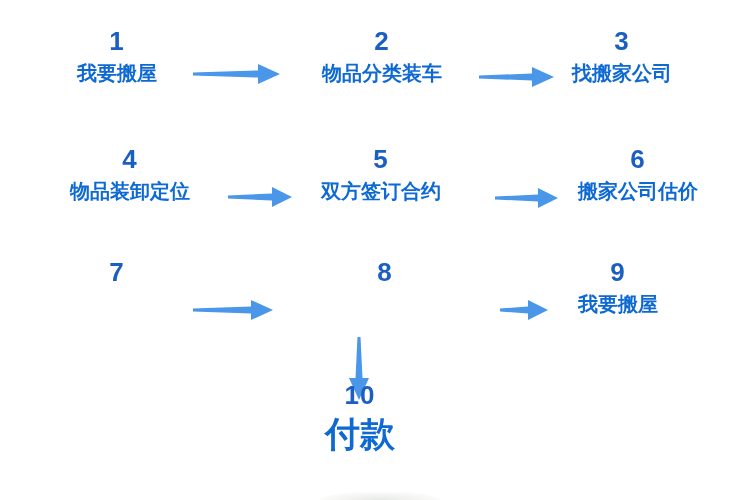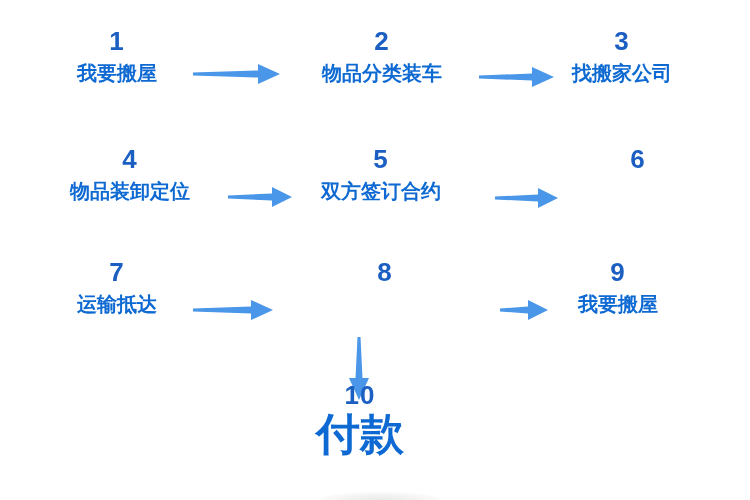--- a/index.html
+++ b/index.html
@@ -33,21 +33,21 @@
   .n2{left:272px;top:24px;}
   .n3{left:512px;top:24px;}
   .n4{left:20px;top:142px;}
   .n5{left:271px;top:142px;}
   .n6{left:528px;top:142px;}
   .n7{left:7px;top:255px;}
   .n8{left:275px;top:255px;}
   .n9{left:508px;top:255px;}
   .n10{left:250px;top:380px;}
   .n10 .num{line-height:30px;}
-  .n10 .lbl{font-size:44px;line-height:44px;margin-top:2px;}
+  .n10 .lbl{font-size:35px;line-height:44px;margin-top:2px;}
 
   .arrow{position:absolute;display:block;}
   .arrow polygon{fill:#4a96e8;}
   .a1{left:193px;top:62px;}
   .a2{left:479px;top:65px;}
   .a3{left:228px;top:185px;}
   .a4{left:495px;top:186px;}
   .a5{left:193px;top:298px;}
   .a6{left:500px;top:298px;}
   .a7{left:347px;top:337px;}
@@ -101,25 +101,25 @@
     <div class="num">5</div>
     <div class="lbl">双方签订合约</div>
   </div>
 
   <svg class="arrow a4" width="63" height="24" viewBox="0 0 63 24">
     <polygon points="0,10.5 43,8.5 43,2 63,12 43,22 43,15.5 0,13.5"></polygon>
   </svg>
 
   <div class="step n6">
     <div class="num">6</div>
+    <div class="lbl">搬家公司估价</div>
   </div>
 
   <div class="step n7">
     <div class="num">7</div>
-    <div class="lbl">运输抵达</div>
   </div>
 
   <svg class="arrow a5" width="80" height="24" viewBox="0 0 80 24">
     <polygon points="0,10.5 58,8.5 58,2 80,12 58,22 58,15.5 0,13.5"></polygon>
   </svg>
 
   <div class="step n8">
     <div class="num">8</div>
   </div>
 

